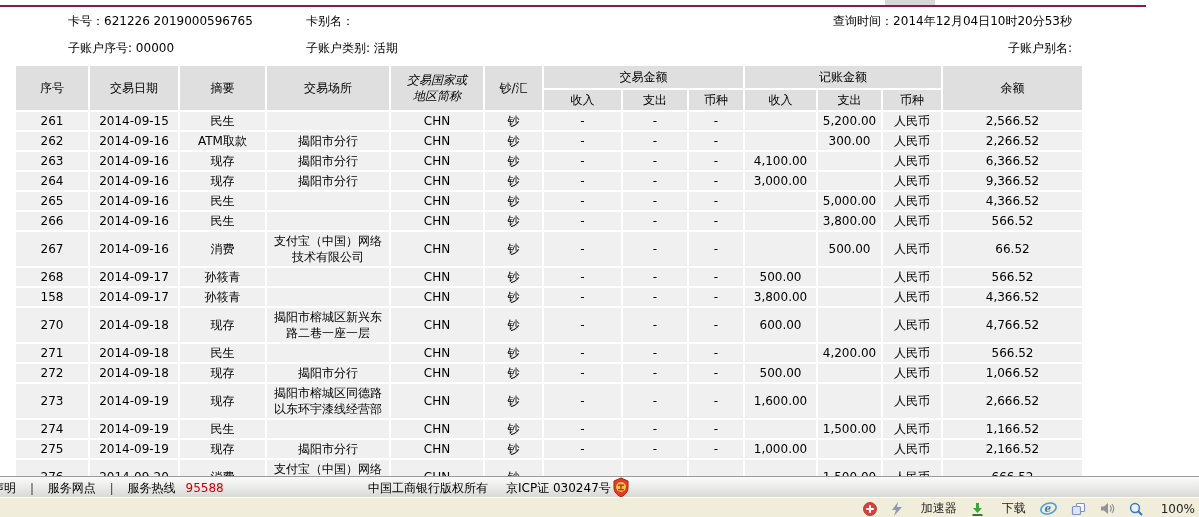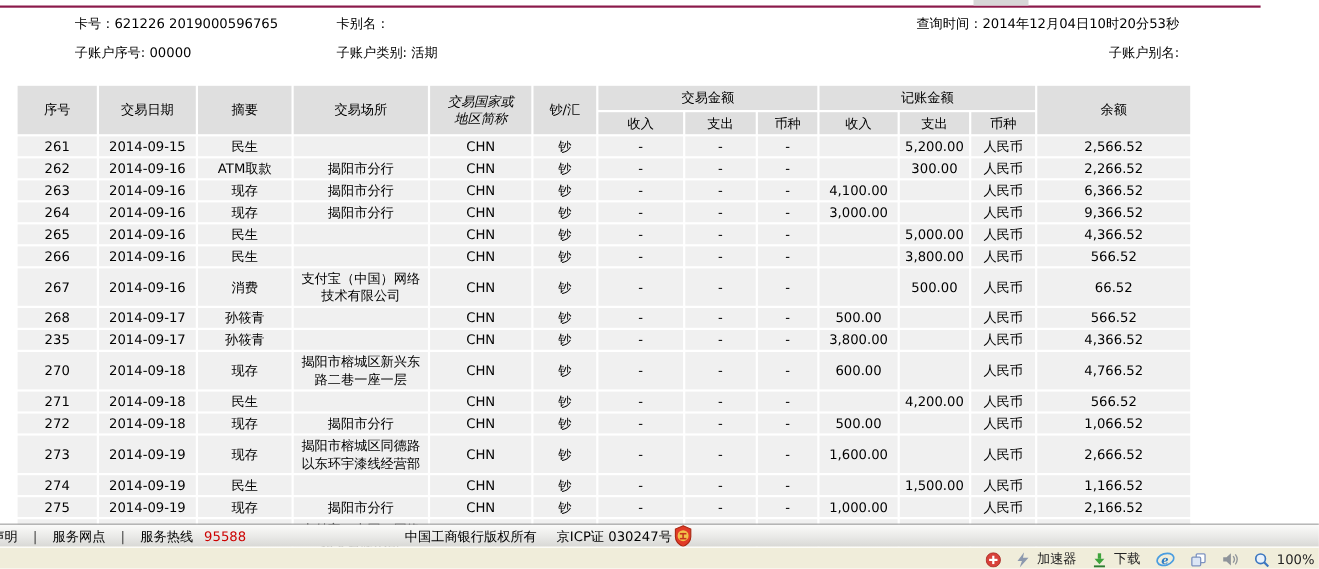--- a/index.html
+++ b/index.html
@@ -16,21 +16,21 @@
 
   .info-line { position:absolute; left:0; width:1199px; height:16px; }
   .info-line1 { top:13px; }
   .info-line2 { top:40px;padding-left:13px; }
   .info-item { position:absolute; white-space:nowrap; }
   .at-left { left:20px;margin-left:48px; }
   .at-mid { left:306px; }
   .at-right { right:127px; }
 
   .stmt-table-wrap { position:absolute; top:64px; left:14px; width:1075px; }
-  table.stmt { border-collapse:separate; border-spacing:2px; table-layout:fixed;margin-top:12px; }
+  table.stmt { border-collapse:separate; border-spacing:2px; table-layout:fixed; }
   table.stmt th, table.stmt td {
     font-weight:normal; font-size:12px; line-height:16px;
     vertical-align:middle; text-align:center; overflow:hidden;
   }
   table.stmt th { background:#dfdfdf; padding:1px 2px; }
   table.stmt td { background:#f0f0f0; height:17px; padding:1px 4px; word-break:break-all; }
   tr.hdr1 th { height:22px; }
   tr.hdr2 th { height:20px; }
   .hdr-narrow { display:inline-block; max-width:64px;font-style:italic; }
   td.num { text-align:right; padding-right:7px; }
@@ -50,21 +50,21 @@
   .footer-badge { position:absolute; left:612px; top:0px; }
 
   .status-bar {
     position:absolute; top:497px; left:0; width:1199px; height:20px;
     background:#f0edda; border-top:1px solid #ffffff; z-index:6;
   }
   .status-items {
     position:absolute; right:4px; top:2px; display:flex; align-items:center; gap:14px;
     color:#222;
   }
-  .status-group { display:flex; align-items:center; gap:7px; cursor:pointer; }
+  .status-group { display:flex; align-items:center; gap:18px; cursor:pointer; }
   .svg-icon { display:block; }
 </style>
 </head>
 <body>
 
 <div class="top-line"></div>
 <div class="top-tab"></div>
 
 <div class="info-line info-line1">
   <span class="info-item at-left"><span>卡号：</span><span>621226 2019000596765</span></span>
@@ -239,21 +239,21 @@
     <td>-</td>
     <td>-</td>
     <td>-</td>
     <td class="num">500.00</td>
     <td class="num"></td>
     <td>人民币</td>
     <td class="num">566.52</td>
   </tr>
 
   <tr>
-    <td>235</td>
+    <td>158</td>
     <td>2014-09-17</td>
     <td>孙筱青</td>
     <td class="c-place"></td>
     <td>CHN</td>
     <td>钞</td>
     <td>-</td>
     <td>-</td>
     <td>-</td>
     <td class="num">3,800.00</td>
     <td class="num"></td>

